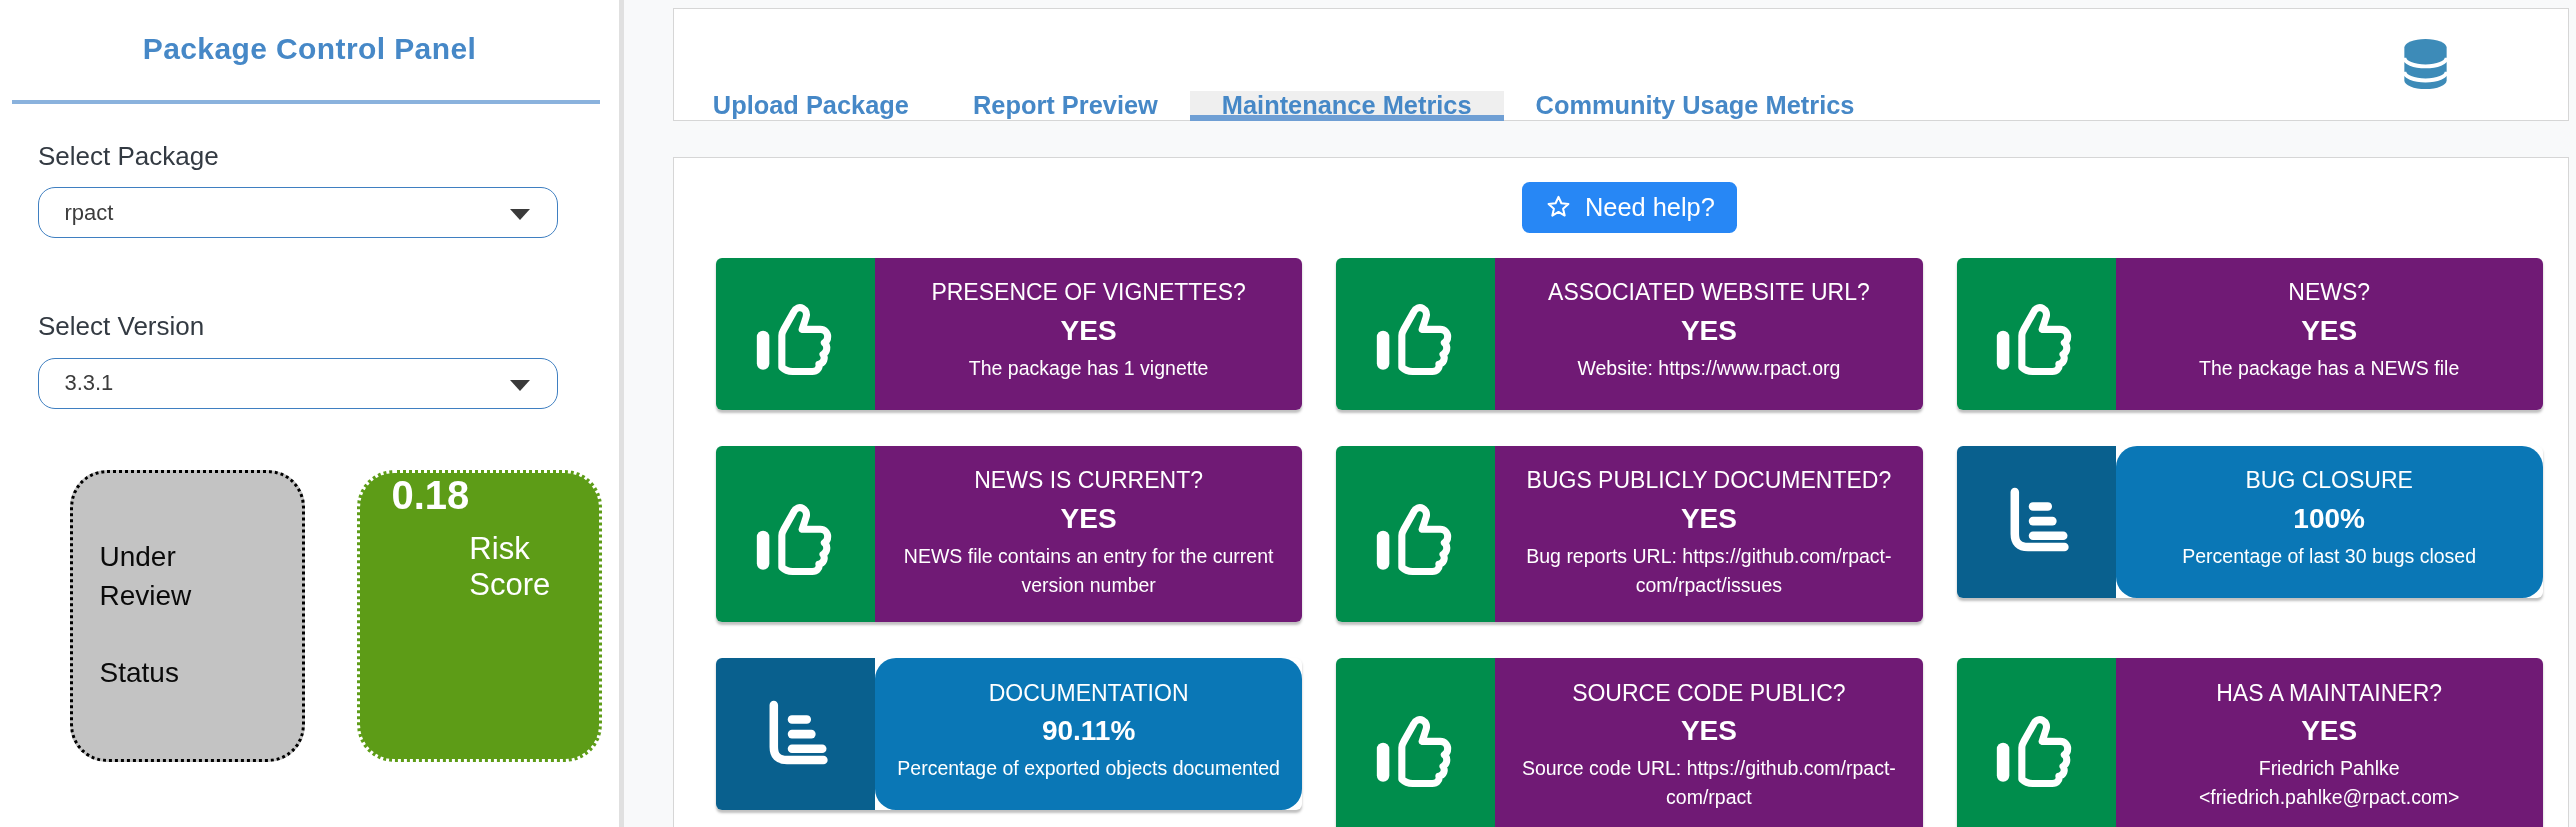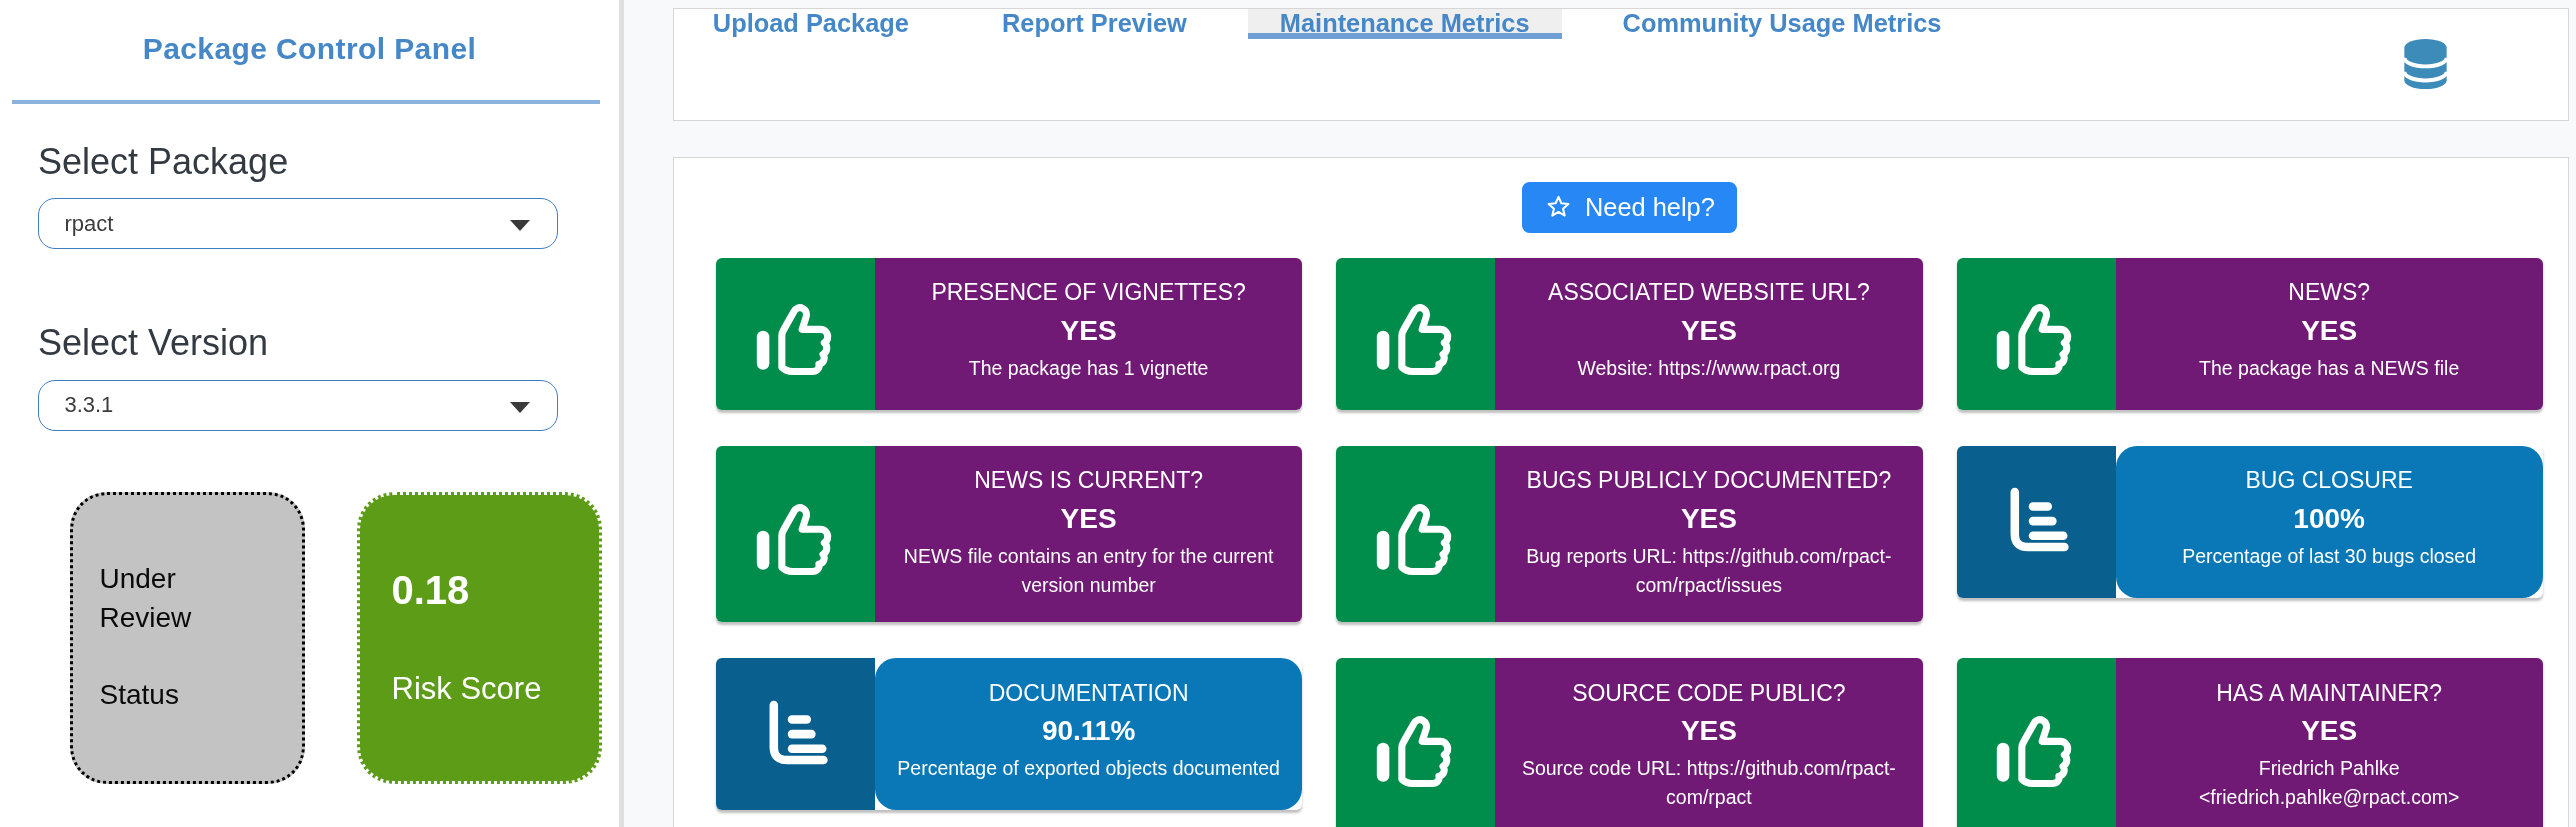--- a/index.html
+++ b/index.html
@@ -18,21 +18,21 @@
   }
   .sidebar-title {
     text-align: center; font-size: 30px; font-weight: bold;
     color: #4688c7; letter-spacing: 0.4px;
   }
   .sidebar-hr {
     height: 4.2px; background: #8ab2dd; border: 0;
     margin: 34px 18.6px 0 12px;
   }
   .side-label {
-    font-size: 36px; color: #333a42; margin: 37px 0 15.2px 38px; font-weight: 400;
+    font-size: 26px; color: #333a42; margin: 37px 0 15.2px 38px; font-weight: 400;
   }
   .side-label.second { margin-top: 73px; }
   .select-box {
     position: relative; margin-left: 38px; width: 520px; height: 51px;
     border: 1.7px solid #3f7fc1; border-radius: 17px; background: #fff;
     display: flex; align-items: center; padding: 0 25.4px; cursor: pointer;
   }
   .select-value { font-size: 22px; color: #3c3c3c; }
   .select-caret {
     position: absolute; right: 27px; top: 50%; margin-top: -3.4px;
@@ -47,42 +47,42 @@
     border: 3.4px dotted #000; border-radius: 37px;
     display: flex; align-items: center;
     padding: 17px 66px 17px 27px;
   }
   .status-badge .status-text {
     font-size: 28px; color: #0a0a0a; line-height: 1.38; white-space: pre-line;
   }
   .risk-badge {
     width: 245px; min-height: 292px; background: #5d9c17;
     border: 3.4px dotted #fff; border-radius: 37px;
-    display: flex; flex-direction: column; justify-content: center;
+    display: flex; justify-content: center;
     padding-left: 32px; color: #fff;
   }
   .risk-value { font-size: 40px; font-weight: bold; }
   .risk-label { font-size: 31px; margin-top: 58px; }
 
   
   .v-divider {
     position: absolute; left: 619px; top: 0; width: 5.1px; height: 828px;
     background: #e0e0e0;
   }
 
   
   .main { position: absolute; left: 625px; top: 0; right: 0; bottom: 0; }
 
   .tab-card {
     margin: 7.6px 6.8px 0 48px; height: 113px;
     background: #fff; border: 1.7px solid #d6d6d6;
     display: flex; align-items: stretch; padding-left: 6.8px;
     position: relative;
   }
-  .tab-bar-tabs { display: flex; align-items: flex-start; gap: 29px; }
+  .tab-bar-tabs { display: flex; align-items: flex-end; }
   .tab {
     display: flex; align-items: center; padding: 0 32px;
     font-size: 25.4px; font-weight: bold; color: #4688c7;
     cursor: pointer; position: relative; white-space: nowrap;
   }
   .tab.active { background: #efefef; }
   .tab.active::after {
     content: ""; position: absolute; left: 0; right: 0; bottom: -1.7px;
     height: 6px; background: #6f9fd4;
   }

